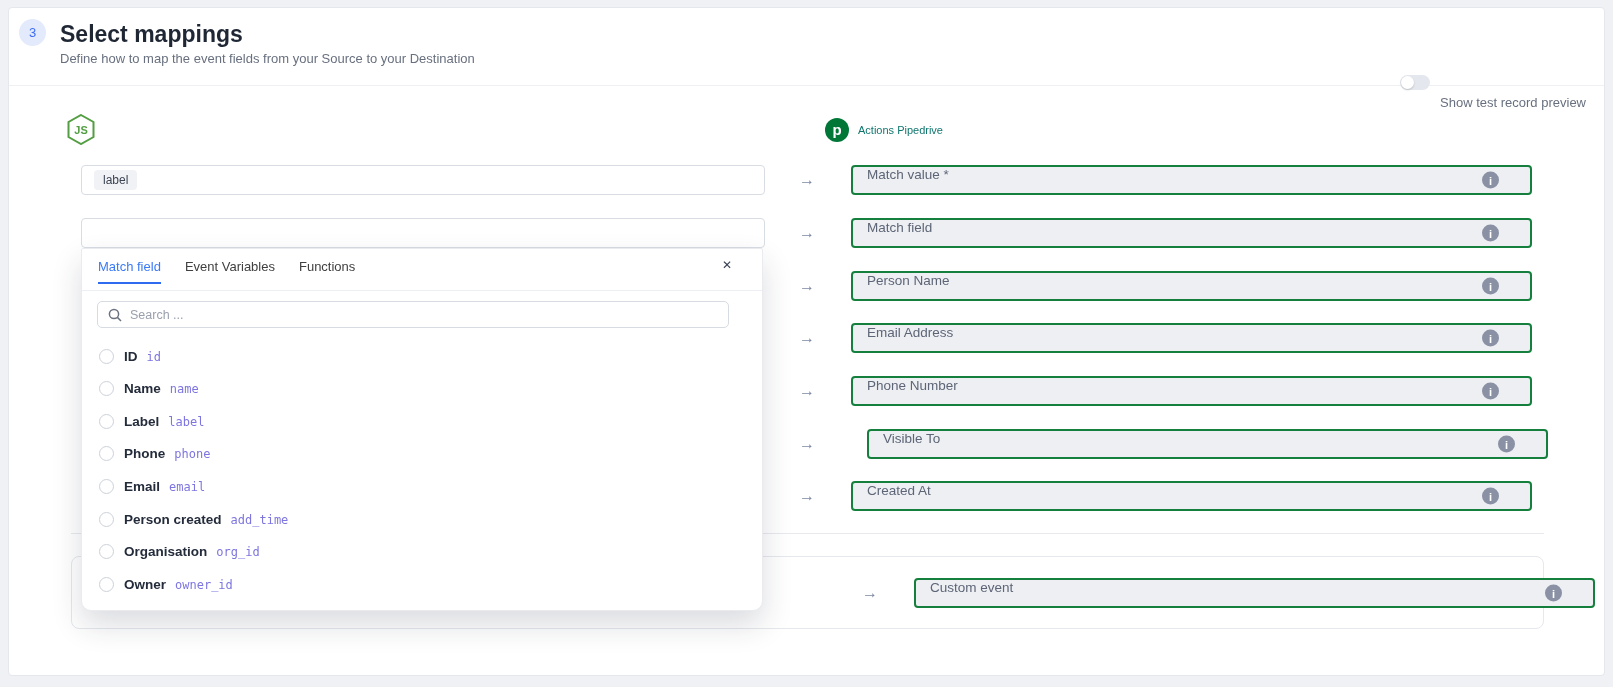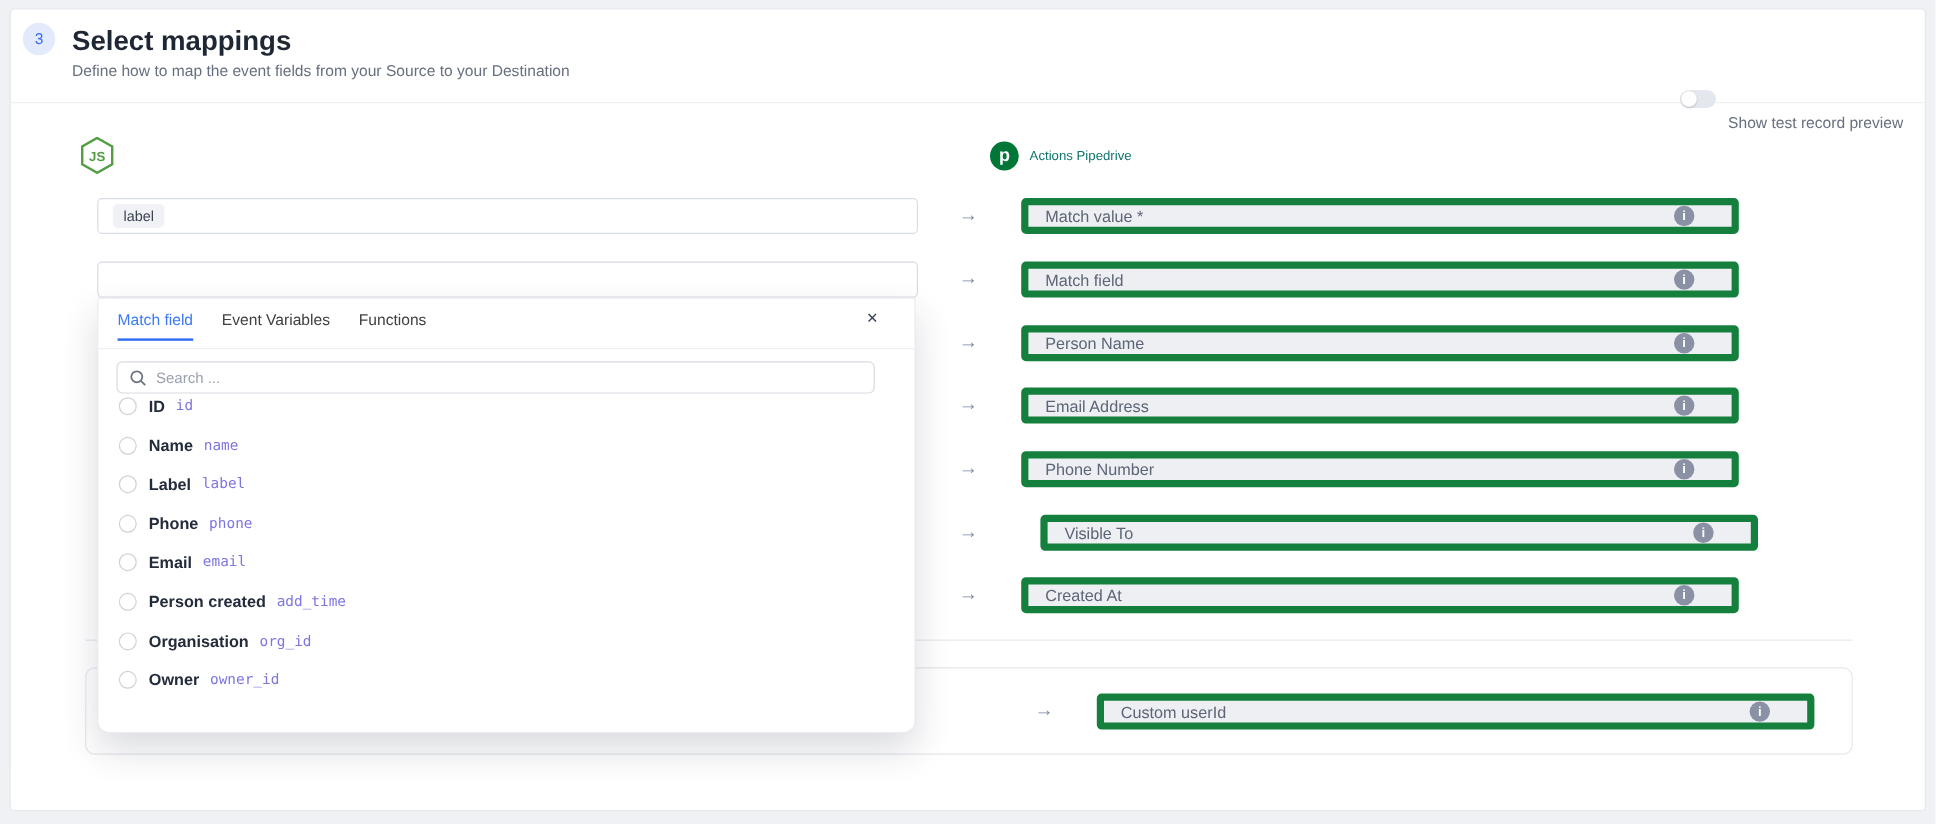--- a/index.html
+++ b/index.html
@@ -27,22 +27,22 @@
              font-size:15px; font-weight:700; display:flex; align-items:center; justify-content:center; padding-bottom:1px; }
   .dest-title { font-size:11px; font-weight:500; color:#0f766e; }
 
   
   .src-input { position:absolute; left:72px; width:684px; height:30px; background:#fff;
                border:1px solid #d8dce3; border-radius:4px; display:flex; align-items:center; padding:0 12px; }
   .chip { background:#f1f2f5; border-radius:4px; padding:3px 9px; font-size:12px; color:#3c4352; }
 
   
   .arrow { position:absolute; width:22px; text-align:center; font-size:16px; color:#7c87a1; }
-  .dest-field { position:absolute; left:842px; width:598px; height:30px; background:#edeff3;
-                border:6px solid #15803d; border-radius:4px; display:flex; align-items:center; padding:0 14px;
+  .dest-field { position:absolute; left:842px; width:681px; height:30px; background:#edeff3;
+                border:2px solid #15803d; border-radius:4px; display:flex; padding:0 14px;
                 font-size:13.5px; color:#5d6576; }
   .info-badge { position:absolute; right:31px; top:50%; transform:translateY(-50%); width:17px; height:17px;
                 border-radius:50%; background:#8a91a4; color:#fff; font-size:11px; font-weight:700;
                 display:flex; align-items:center; justify-content:center; cursor:pointer; }
 
   
   .section-divider { position:absolute; left:62px; top:525px; width:1473px; height:1px; background:#e7e9ee; }
   .custom-box { position:absolute; left:62px; top:548px; width:1473px; height:73px;
                 border:1px solid #e5e8ec; border-radius:8px; }
   .custom-box .dest-field { top:21px; }
@@ -56,21 +56,21 @@
   .dd-tab { font-size:13px; color:#404040; padding-bottom:8px; cursor:pointer; }
   .dd-tab.active { color:#3b7af6; border-bottom:2px solid #2f6bf0; font-weight:500; }
   .dd-close { position:absolute; right:30px; top:9px; font-size:12px; color:#3a4254; cursor:pointer; }
   .dd-tabdivider { position:absolute; left:0; top:41px; width:100%; height:1px; background:#eceff3; }
   .dd-search { position:absolute; left:15px; top:52px; width:632px; height:27px; border:1px solid #d7dbe2;
                border-radius:5px; display:flex; align-items:center; padding:0 8px 0 10px; gap:8px; background:#fff; }
   .dd-search input { border:none; outline:none; flex:1; font-size:12.5px; color:#374151;
                      font-family:"Liberation Sans", sans-serif; background:transparent; }
   .dd-search input::placeholder { color:#9aa1ad; }
   .dd-list { position:absolute; left:0; top:82px; width:100%; }
-  .dd-item { height:32.6px; display:flex; align-items:flex-start; padding-left:17px; cursor:pointer; }
+  .dd-item { height:32.6px; display:flex; align-items:flex-end; padding-left:17px; cursor:pointer; }
   .radio { width:15px; height:15px; border-radius:50%; border:1.5px solid #ccd2da; background:#fff; flex:none; }
   .dd-item-label { margin-left:10px; font-size:13.5px; font-weight:600; color:#242c3b; }
   .dd-item-code { margin-left:9px; font-family:"DejaVu Sans Mono", monospace; font-size:12px; color:#7d75e0; }
 </style>
 </head>
 <body>
 
 <div class="page">
   <div class="card">
 
@@ -135,21 +135,21 @@
     </div>
     <div class="dest-field" style="top:473px;">
       <span>Created At</span>
       <span class="info-badge">i</span>
     </div>
 
     <div class="section-divider"></div>
     <div class="custom-box">
       <div class="arrow">→</div>
       <div class="dest-field">
-        <span>Custom userId</span>
+        <span>Custom event</span>
         <span class="info-badge">i</span>
       </div>
     </div>
 
     <div class="dropdown">
       <div class="dd-tabs">
         <div class="dd-tab active">Match field</div>
         <div class="dd-tab">Event Variables</div>
         <div class="dd-tab">Functions</div>
       </div>

